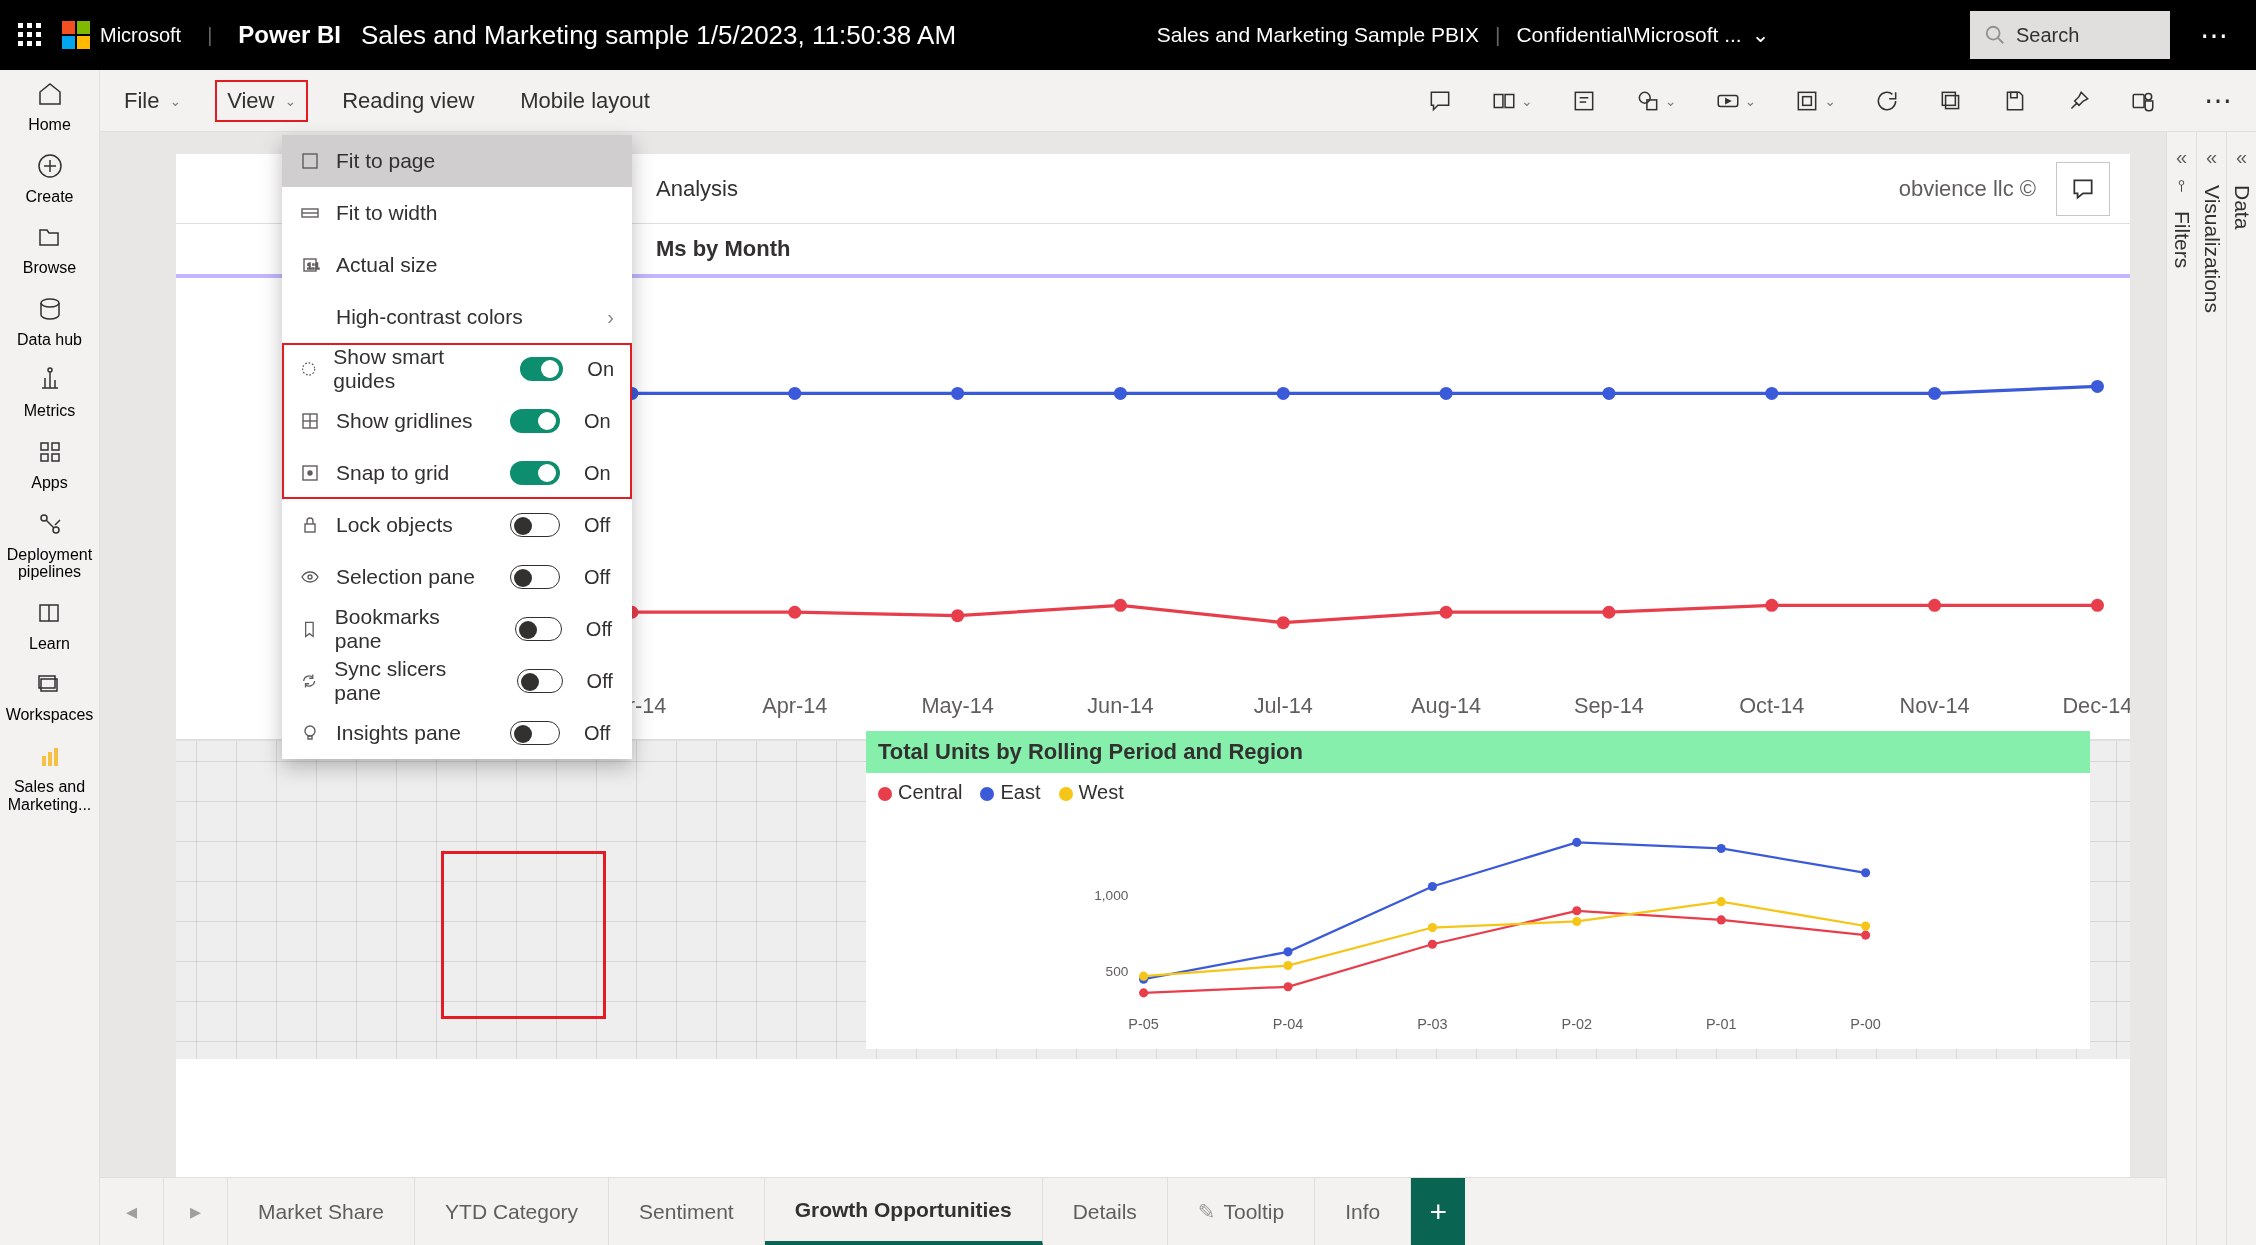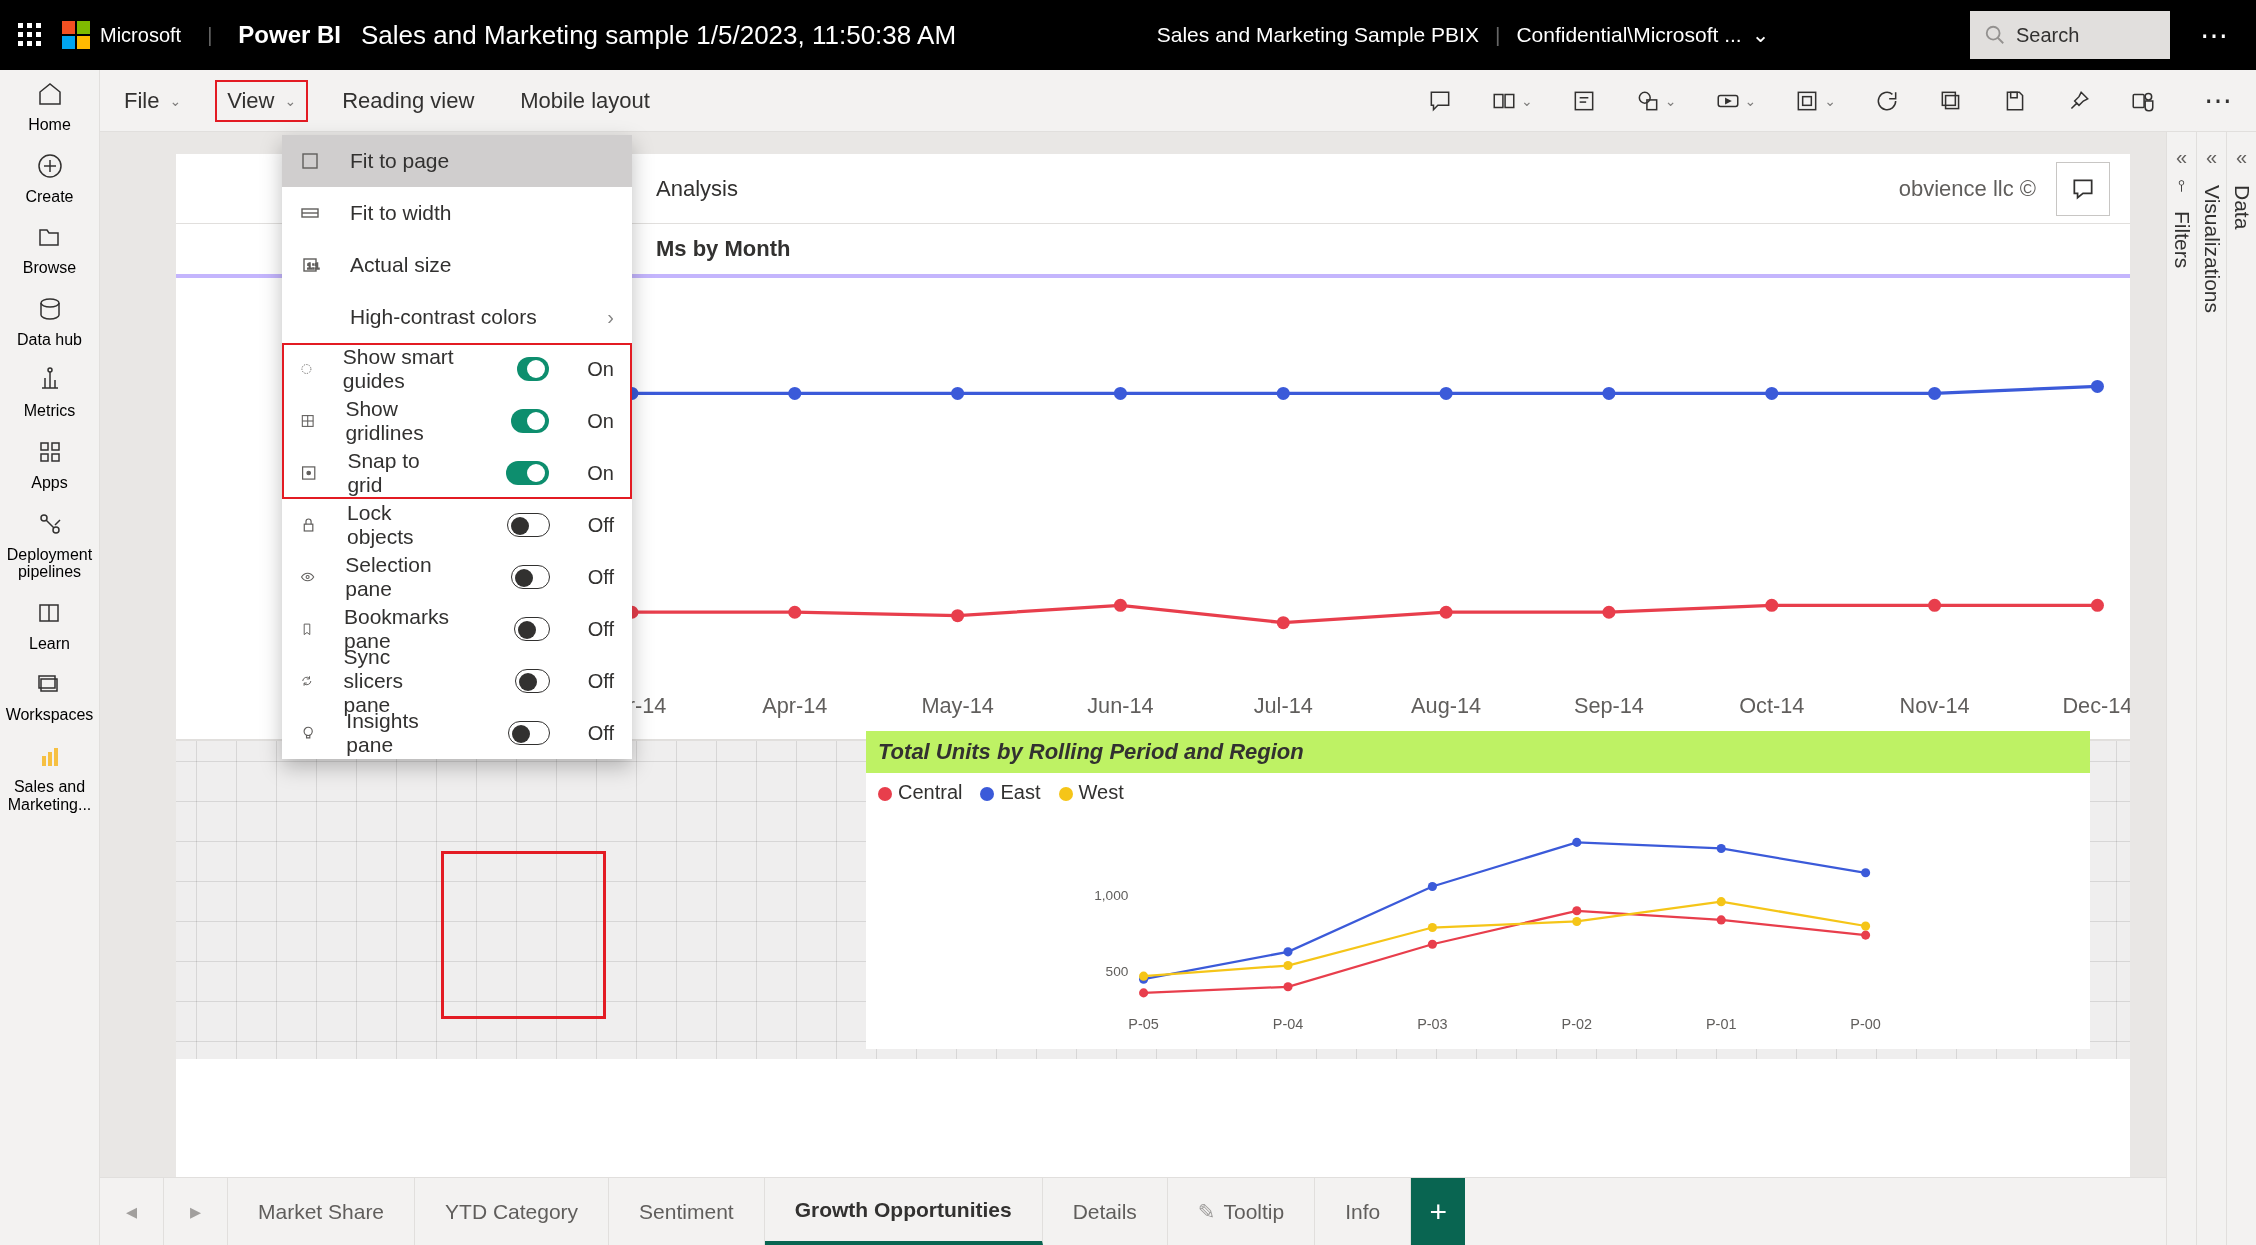--- a/index.html
+++ b/index.html
@@ -36,25 +36,25 @@
   .canvas-hdr .bubble{width:54px;height:54px;border:1px solid #c8c6c4; display:flex;align-items:center;justify-content:center;margin-right:20px;}
   .chart-title{font-weight:700; font-size:22px; background:#fff; border-bottom:4px solid #c4b5fd; padding:12px 0 12px 480px;}
   .chart-area{flex:0 0 420px; position:relative; background:#fff;}
   .chart-area svg{width:100%; height:100%;}
   .gridzone{flex:0 0 320px; position:relative; background:#efeeee; border-top:2px solid #e1dfdd; background-image:
     linear-gradient(to right, rgba(0,0,0,0.1) 1px, transparent 1px),
     linear-gradient(to bottom, rgba(0,0,0,0.1) 1px, transparent 1px);
     background-size:40px 40px; background-position: -20px -20px;}
   .redbox{position:absolute; border:3px solid #e31b23; width:165px; height:168px; left:265px; top:110px;}
   .chart2{position:absolute; left:690px; top:-10px; right:40px; bottom:10px; background:#fff;}
-  .chart2 .c2title{font-weight:700; font-size:22px; background:#bef264;padding:8px 12px;font-style:italic;}
+  .chart2 .c2title{font-weight:700; font-size:22px; background:#86efac;padding:8px 12px;}
   .chart2 .legend{display:flex; gap:18px; padding:8px 12px; font-size:20px;}
   .legend .dot{width:14px;height:14px;border-radius:50%;display:inline-block;margin-right:6px;vertical-align:middle;}
   .dropdown{position:absolute; top:135px; left:282px; width:350px; background:#fff; box-shadow:0 8px 20px rgba(0,0,0,.25); z-index:100;}
-  .dd-row{display:flex; align-items:center; height:52px; padding:0 18px; gap:30px; font-size:21px; cursor:pointer;}
+  .dd-row{display:flex; align-items:center; height:52px; padding:0 18px; gap:16px; font-size:21px; cursor:pointer;}
   .dd-row.hov{background:#d0cece;}
   .dd-row .spacer{flex:1;}
   .dd-row .chev-r{font-size:20px;opacity:.6;}
   .dd-row svg{width:20px;height:20px;fill:none;stroke:#605e5c;stroke-width:1.4;}
   .toggle{width:50px;height:24px;border-radius:12px;position:relative;}
   .toggle.on{background:#0d8e6e;} .toggle.off{background:#fff;border:1px solid #323130;}
   .toggle .knob{position:absolute;width:18px;height:18px;border-radius:50%;background:#fff;top:3px;}
   .toggle.on .knob{right:4px;} .toggle.off .knob{left:3px;background:#323130;}
   .state{font-size:20px;margin-left:8px;width:30px;}
   .dd-hl{outline:2px solid #e31b23;outline-offset:-2px;}

